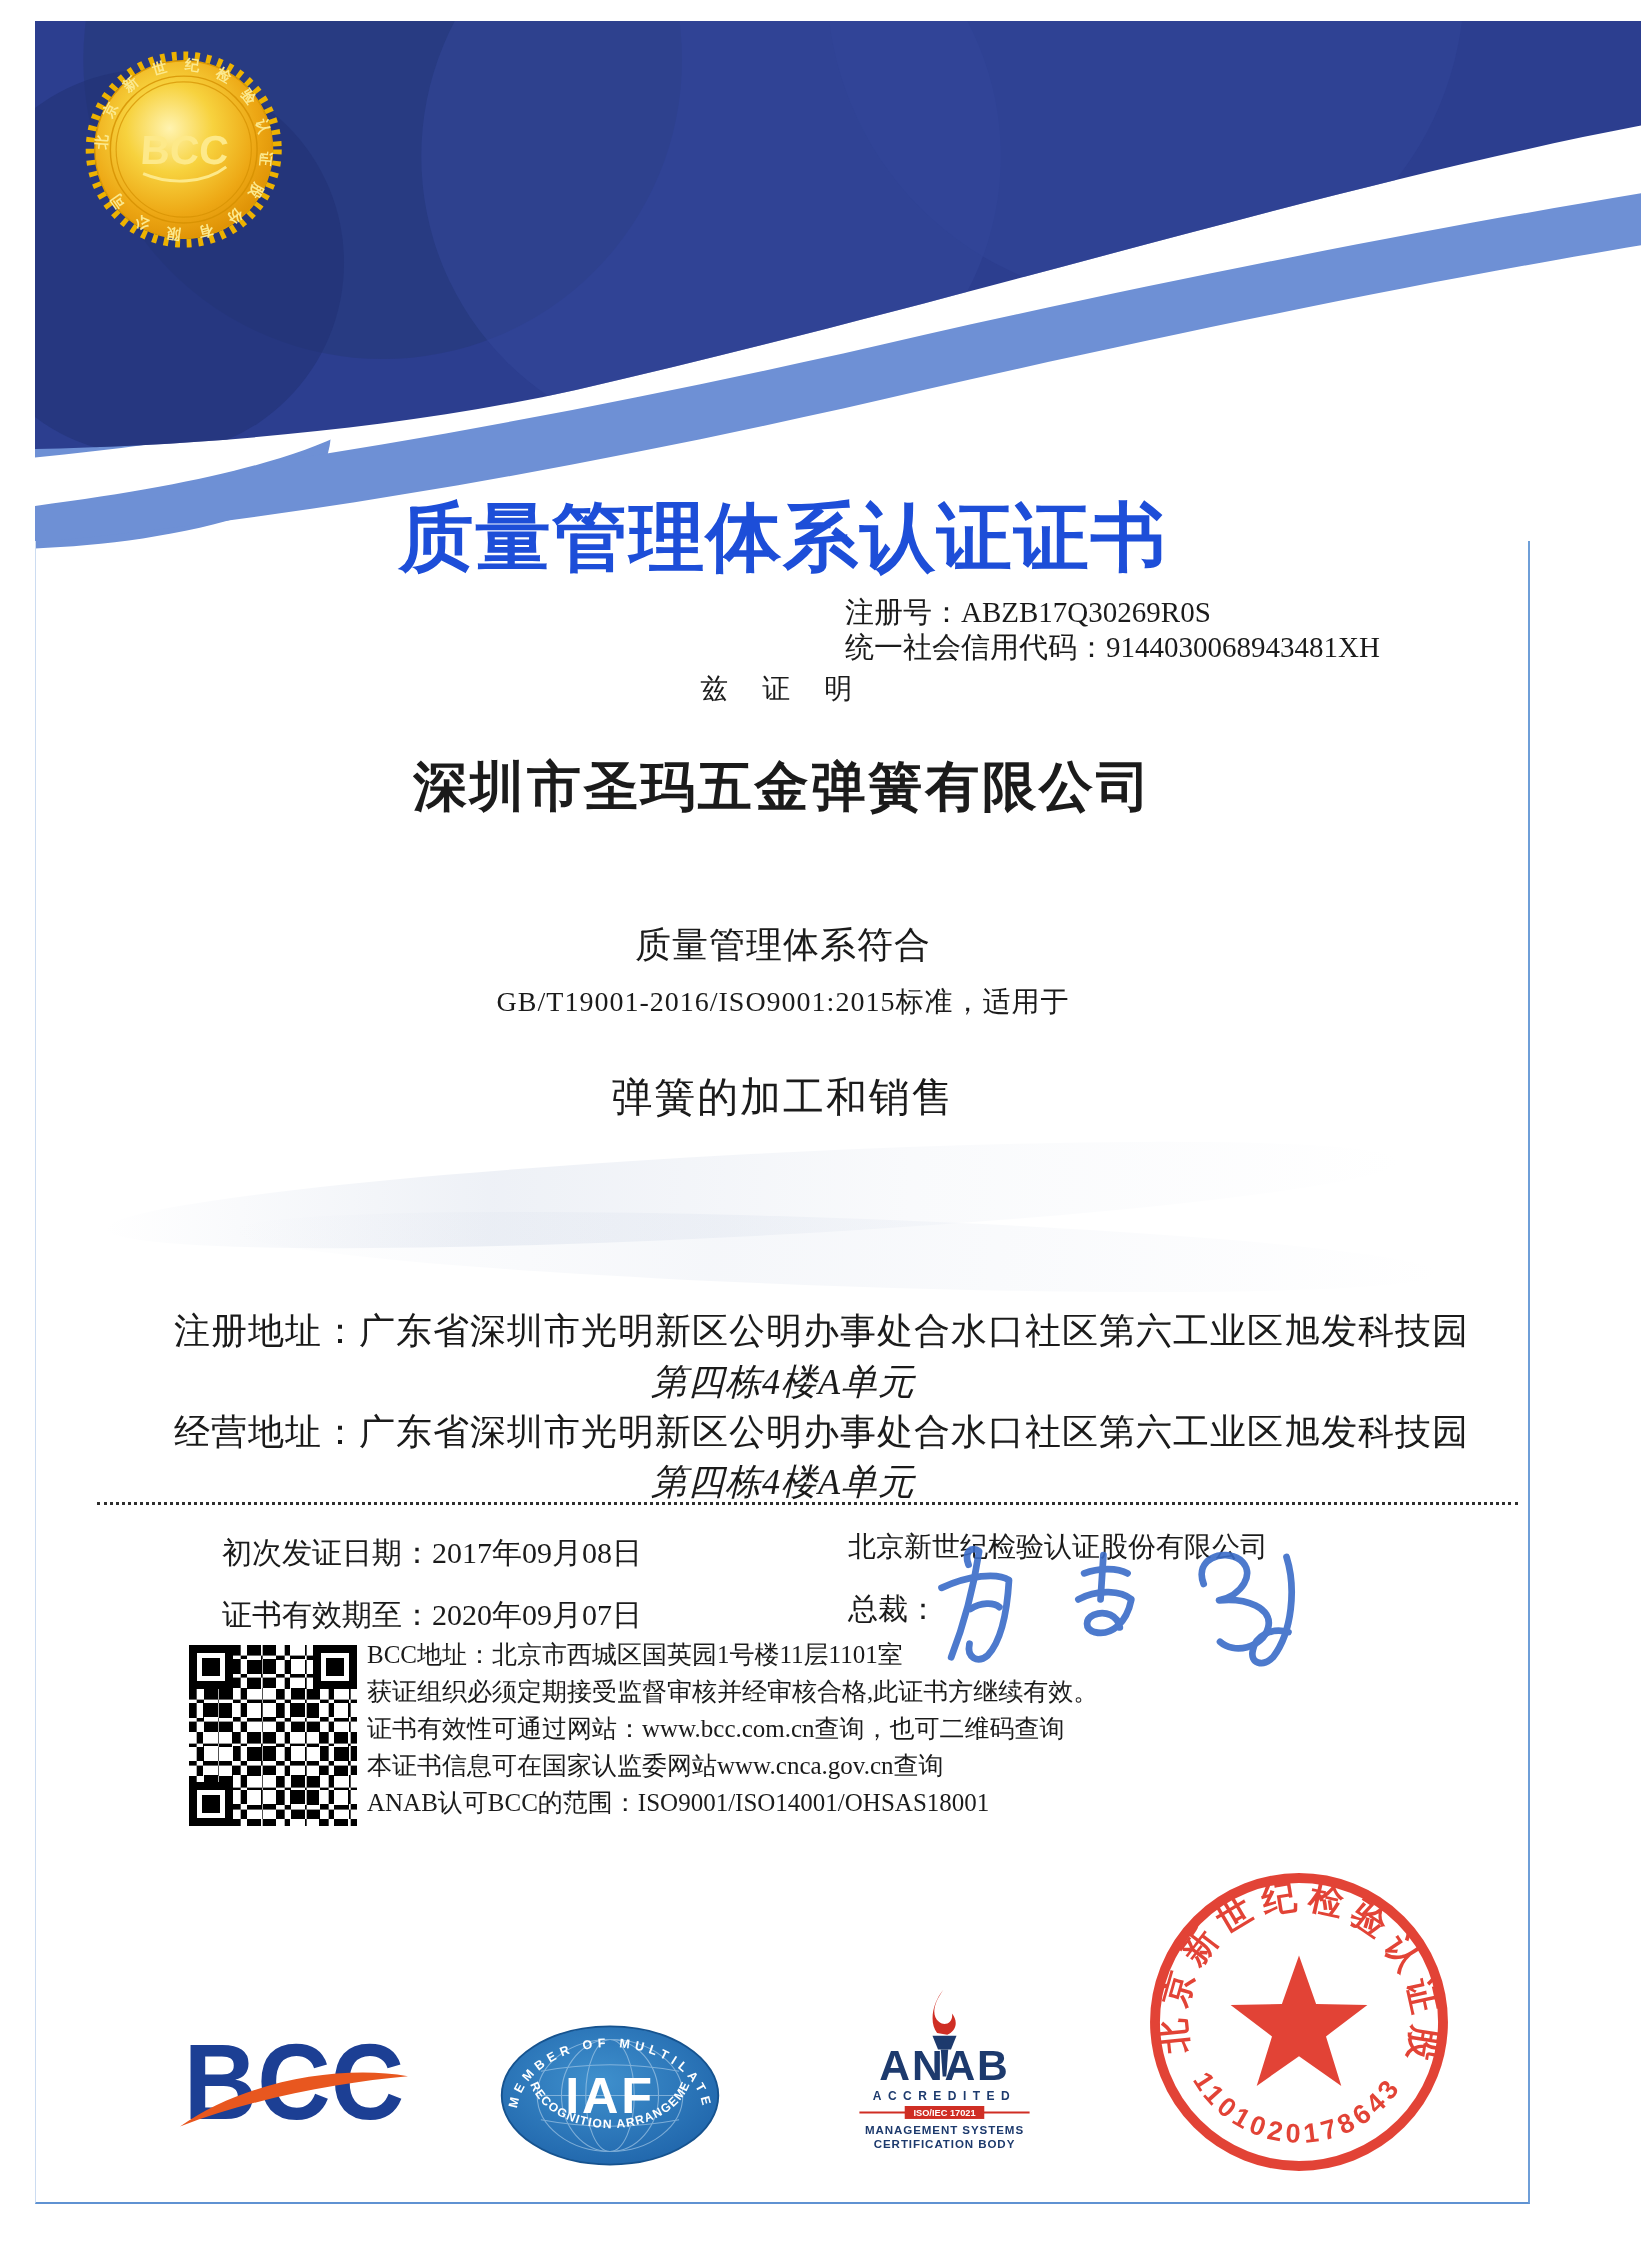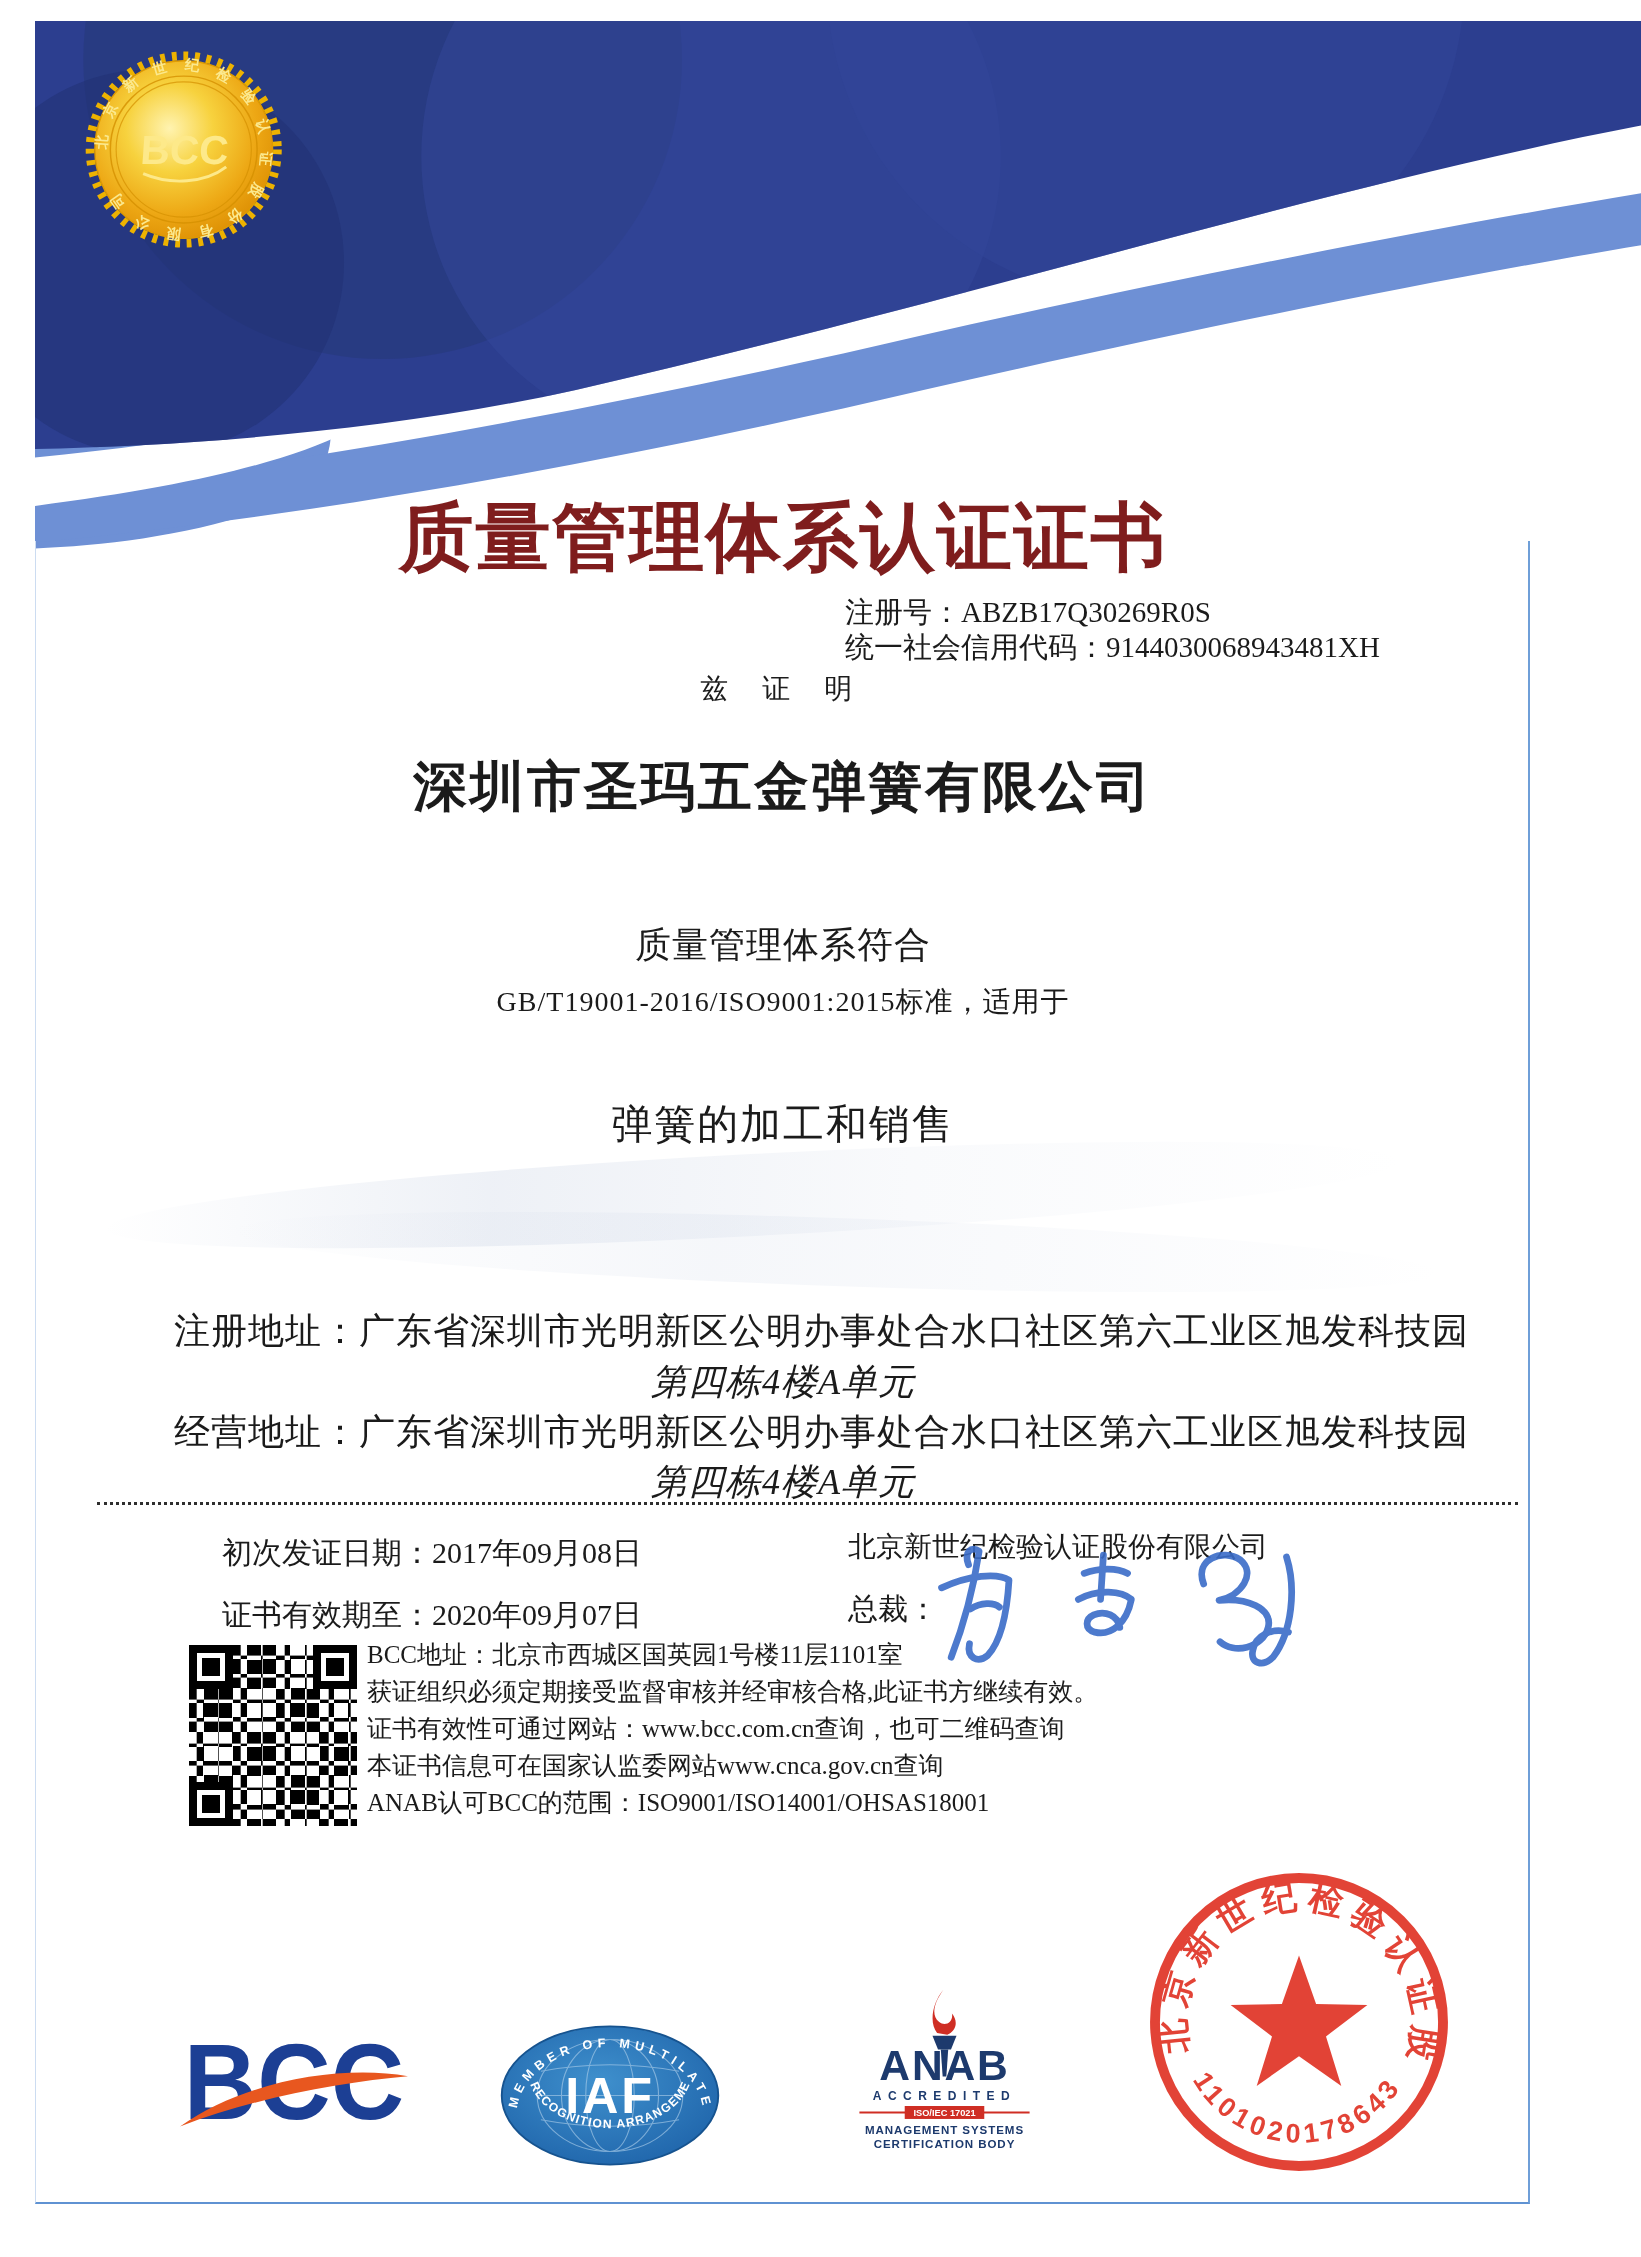--- a/index.html
+++ b/index.html
@@ -8,29 +8,29 @@
     width:1641px;height:2257px;
     background:#ffffff;
     overflow:hidden;
     font-family:"Liberation Serif","DejaVu Serif",serif;
     color:#1b1b1b;
   }
   .abs{position:absolute;}
   .centered{left:35px;width:1496px;text-align:center;}
 
   
-  .cert-title{top:488px;font-size:75px;font-weight:800;letter-spacing:1.9px;color:#7f1d1d;}
+  .cert-title{top:488px;font-size:75px;font-weight:800;letter-spacing:1.9px;color:#1d4ed8;}
   .reg-line{left:845px;font-size:29px;white-space:nowrap;}
   .reg-1{top:593px;font-family:Liberation Serif, serif;}
   .reg-2{top:628px;}
   .certify{top:670px;font-size:28px;letter-spacing:13.5px;}
   .company{top:751px;font-size:54px;font-weight:700;letter-spacing:2.9px;}
   .conformity{top:921px;font-size:36px;letter-spacing:1px;}
   .standard{top:983px;font-size:28px;letter-spacing:1px;}
-  .scope{top:1097px;font-size:41px;letter-spacing:1.9px;}
+  .scope{top:1070px;font-size:41px;letter-spacing:1.9px;}
   .addr-line1{left:174px;font-size:36px;letter-spacing:1px;white-space:nowrap;}
   .addr-line2{font-size:36px;letter-spacing:1px;font-style:italic;}
   .a1l1{top:1307px;} .a1l2{top:1358px;} .a2l1{top:1408px;} .a2l2{top:1458px;}
   .dotline{left:97px;top:1502px;width:1421px;border-top:3.9px dotted #2e2e2e;height:0;}
   .date-line{left:222px;font-size:30px;white-space:nowrap;}
   .d1{top:1533px;} .d2{top:1595px;}
   .issuer{left:848px;top:1528px;font-size:28px;white-space:nowrap;}
   .president{left:848px;top:1589px;font-size:30px;}
   .fineprint{left:367px;top:1636px;font-size:25px;line-height:37px;white-space:nowrap;}
 

